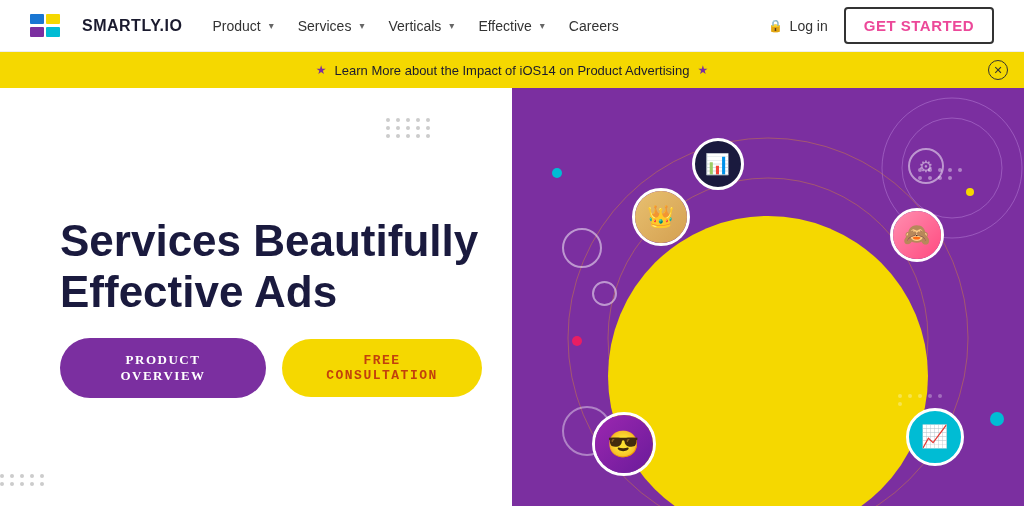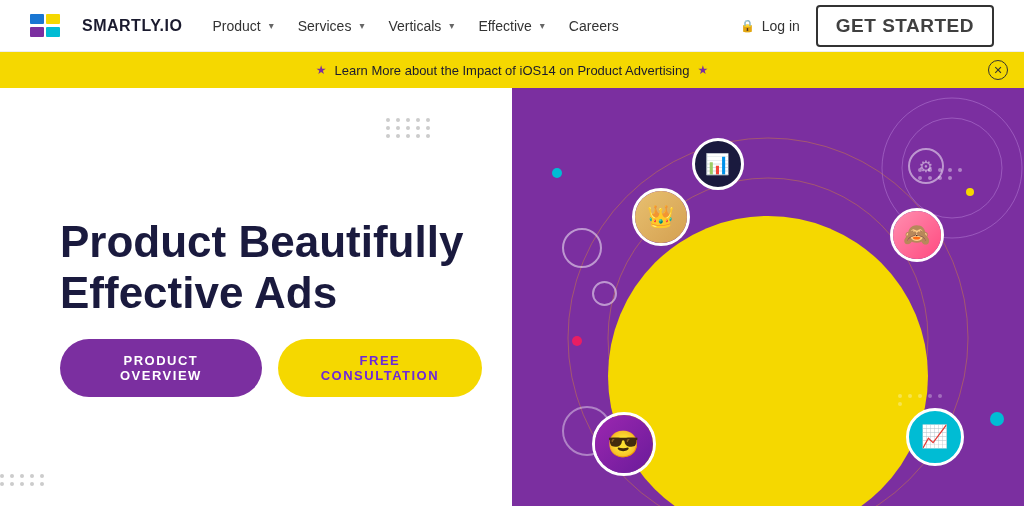--- a/index.html
+++ b/index.html
@@ -59,23 +59,23 @@
       cursor: pointer;
       display: flex;
       align-items: center;
       gap: 6px;
       text-decoration: none;
     }
     .get-started-btn {
       padding: 8px 18px;
       border: 2px solid #333;
       border-radius: 4px;
-      font-size: 19px;
+      font-size: 15px;
       font-weight: bold;
-      color: #404040;
+      color: #ec4899;
       cursor: pointer;
       background: transparent;
       text-transform: uppercase;
       letter-spacing: 0.5px;
     }
 
     
     .announcement-bar {
       background: #f5d800;
       height: 36px;
@@ -154,32 +154,34 @@
       padding: 14px 26px;
       background: #7b2fa0;
       color: #fff;
       border: none;
       border-radius: 30px;
       font-size: 13px;
       font-weight: bold;
       letter-spacing: 1.5px;
       text-transform: uppercase;
       cursor: pointer;
+      font-family: Liberation Serif, serif;
     }
     .btn-consultation {
       padding: 14px 26px;
       background: #f5d800;
-      color: #6d28d9;
+      color: #c2410c;
       border: none;
       border-radius: 30px;
       font-size: 13px;
       font-weight: bold;
       letter-spacing: 1.5px;
       text-transform: uppercase;
       cursor: pointer;
+      font-family: Liberation Mono, monospace;
     }
 
     
     .right-panel {
       width: 50%;
       background: #7b2fa0;
       position: relative;
       overflow: hidden;
     }
 
@@ -321,21 +323,21 @@
         <div class="dot"></div>
         <div class="dot"></div>
       <div class="dot"></div>
         <div class="dot"></div>
         <div class="dot"></div>
         <div class="dot"></div>
         <div class="dot"></div>
     </div>
 
     <h1 class="hero-title">
-      <span>Product Beautifully</span><br>
+      <span>Services Beautifully</span><br>
       <span>Effective Ads</span>
     </h1>
 
     <div class="cta-buttons">
       <button class="btn-product">PRODUCT OVERVIEW</button>
       <button class="btn-consultation">FREE CONSULTATION</button>
     </div>
 
     <div class="dots-grid" style="bottom: 20px; left: 0px;">
       <div class="dot"></div>

